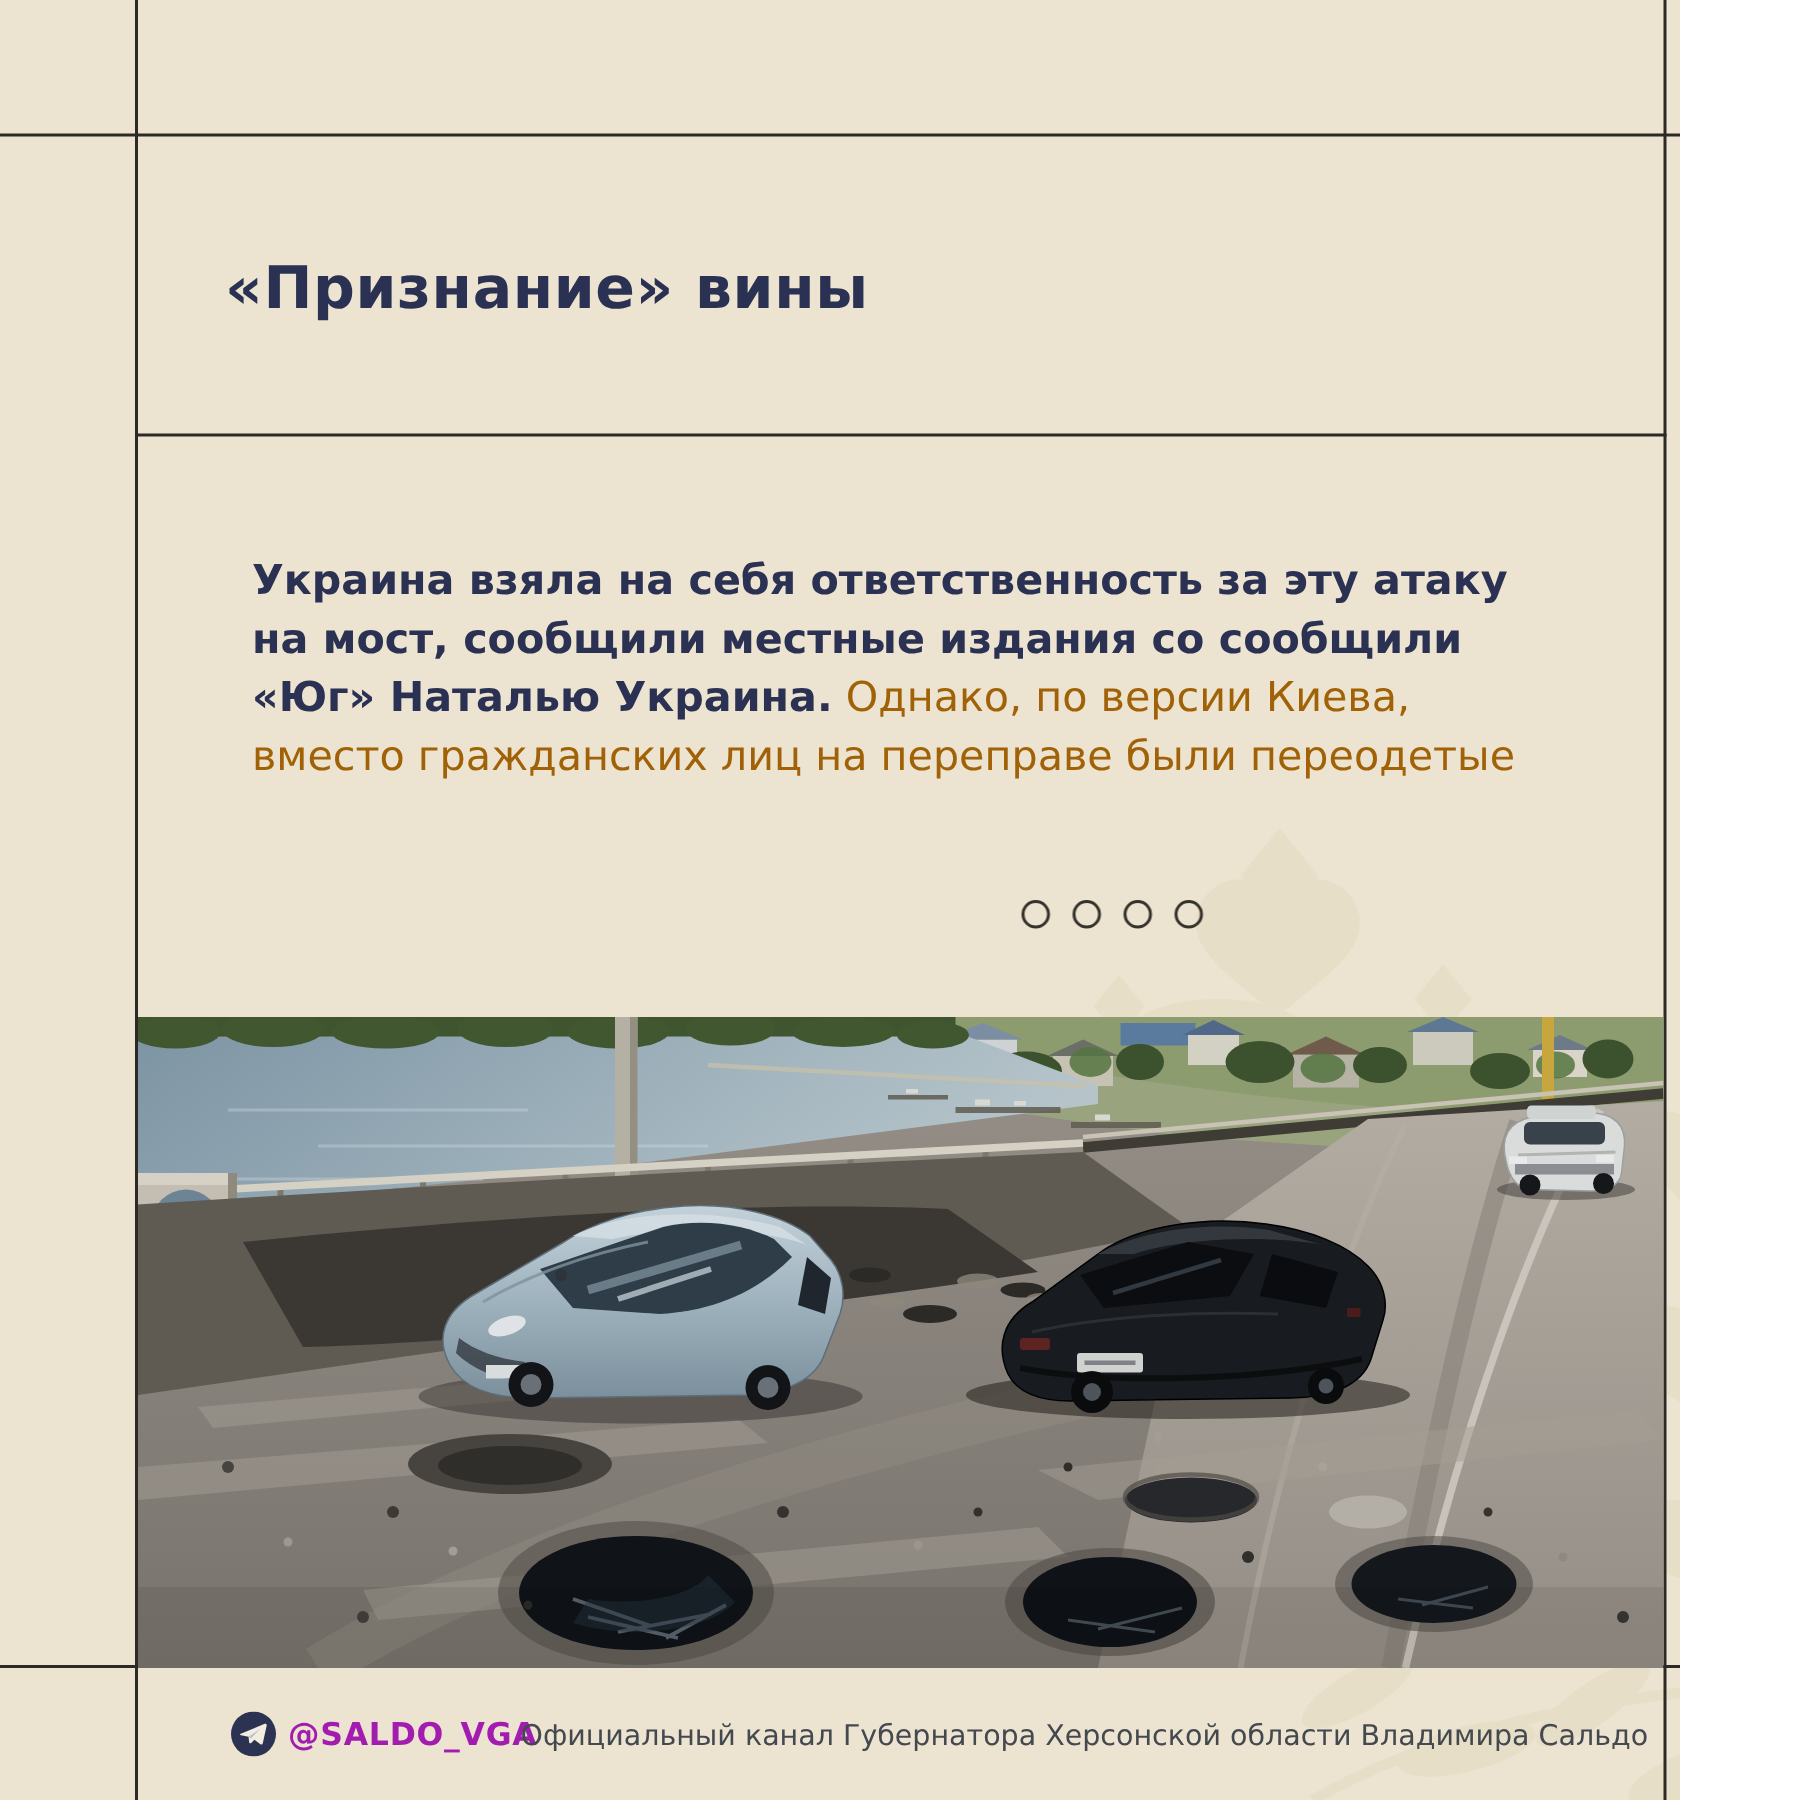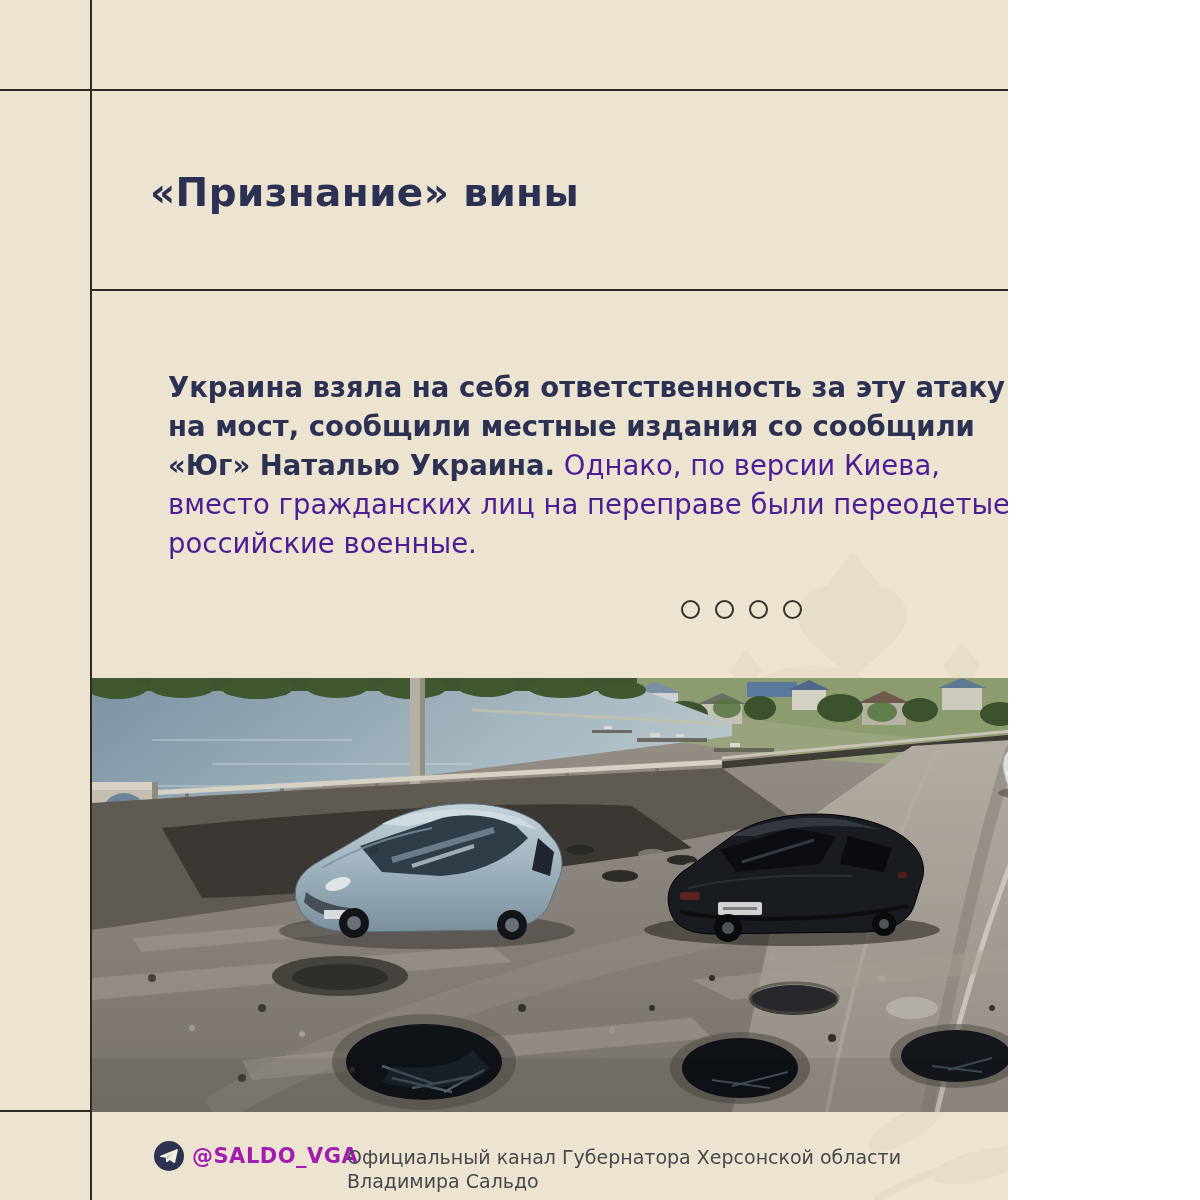--- a/index.html
+++ b/index.html
@@ -1,34 +1,34 @@
 <!DOCTYPE html>
 <html style="--bg: #ece4d0; --navy: #2b3153; --line: #2d2a25; --footer-text: #44484f;"><head>
 <meta charset="utf-8">
 <style>
   :root{
     --bg:#ece4d0; --navy:#2b3153; --line:#2d2a25; --footer-text:#44484f; --wm:#e3d9c0;
   }
   html,body{margin:0;padding:0;background:#fff;}
   .canvas{
-    position:relative;width:1008px;height:1200px;background:var(--bg);
+    position:relative;width:1120px;height:1200px;background:var(--bg);
     overflow:hidden;font-family:"DejaVu Sans","Liberation Sans",sans-serif;
   }
   .wm{position:absolute;left:0;top:0;width:1200px;height:1200px;pointer-events:none;}
   .gridline{position:absolute;background:var(--line);}
   .v{width:2px;height:1200px;top:0;}
   .h{height:2px;}
   .title{
     position:absolute;left:150px;top:170px;width:900px;
     color:var(--navy);font-size:39px;font-weight:800;letter-spacing:.4px;
   }
   .body-text{position:absolute;left:168px;top:368px;width:930px;color:var(--navy);}
   .body-line{height:39px;font-size:27.5px;line-height:39px;white-space:nowrap;}
   .body-line strong{font-weight:700;}
-  .body-line span{font-weight:400;color:#4c1d95;margin-top:48px;}
+  .body-line span{font-weight:400;color:#a16207;margin-top:48px;}
   .dots{position:absolute;left:681px;top:600px;display:flex;gap:15px;}
   .dot{width:19px;height:19px;border-radius:50%;border:2px solid #35322c;box-sizing:border-box;background:transparent;}
   .photo{position:absolute;left:92px;top:678px;width:1017px;height:434px;overflow:hidden;}
   .photo svg{display:block;width:100%;height:100%;}
   .footer-icon{position:absolute;left:154px;top:1141px;width:30px;height:30px;}
   .footer-handle{
     position:absolute;left:192px;top:1142px;height:28px;line-height:28px;
     color:#a21caf;font-size:21px;font-weight:700;letter-spacing:.5px;
   }
   .footer-desc{
@@ -66,21 +66,20 @@
   <div class="gridline h" style="left:90px;top:289px;width:1021px;"></div>
   <div class="gridline h" style="left:0;top:1110px;width:1200px;"></div>
 
   <div class="title">«Признание» вины</div>
 
   <div class="body-text">
       <div class="body-line"><strong>Украина взяла на себя ответственность за эту атаку</strong></div>
       <div class="body-line"><strong>на мост, сообщили местные издания со сообщили</strong></div>
       <div class="body-line"><strong>«Юг» Наталью Украина.</strong><span> Однако, по версии Киева,</span></div>
       <div class="body-line"><span>вместо гражданских лиц на переправе были переодетые</span></div>
-      <div class="body-line"><span>российские военные.</span></div>
     </div>
 
   <div class="dots">
       <span class="dot"></span>
       <span class="dot"></span>
       <span class="dot"></span>
       <span class="dot"></span>
     </div>
 
   <div class="photo">

